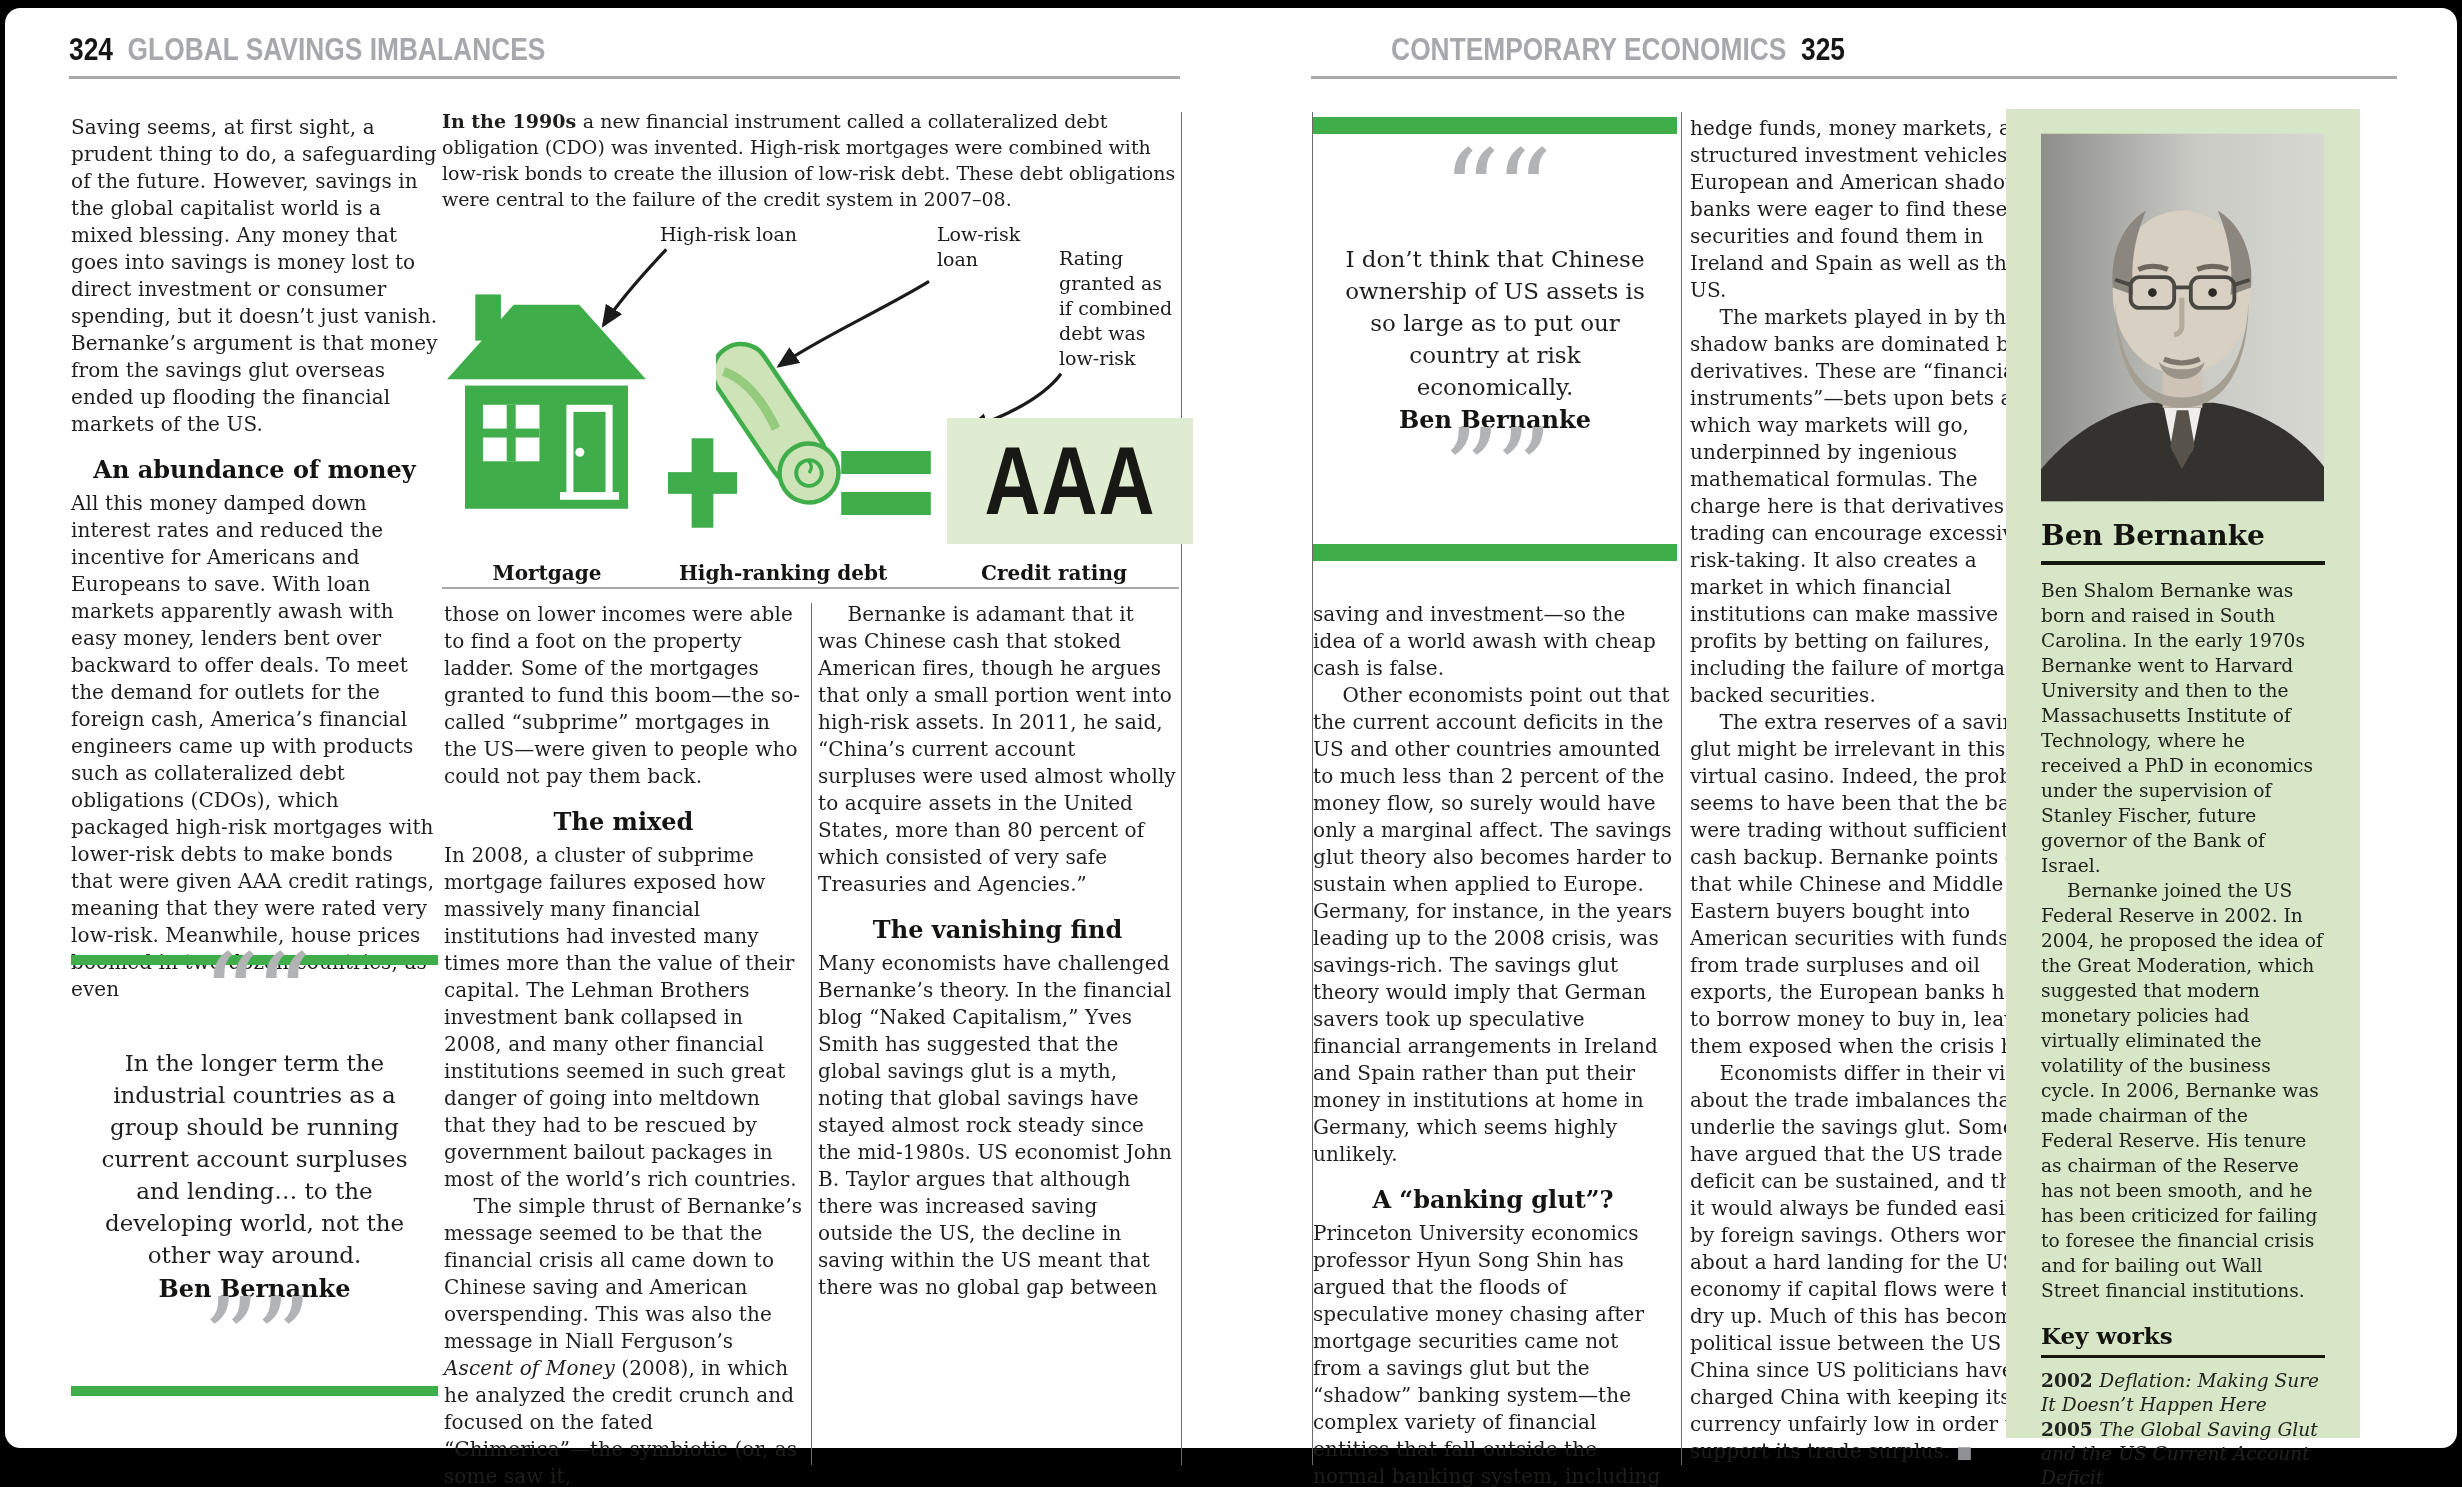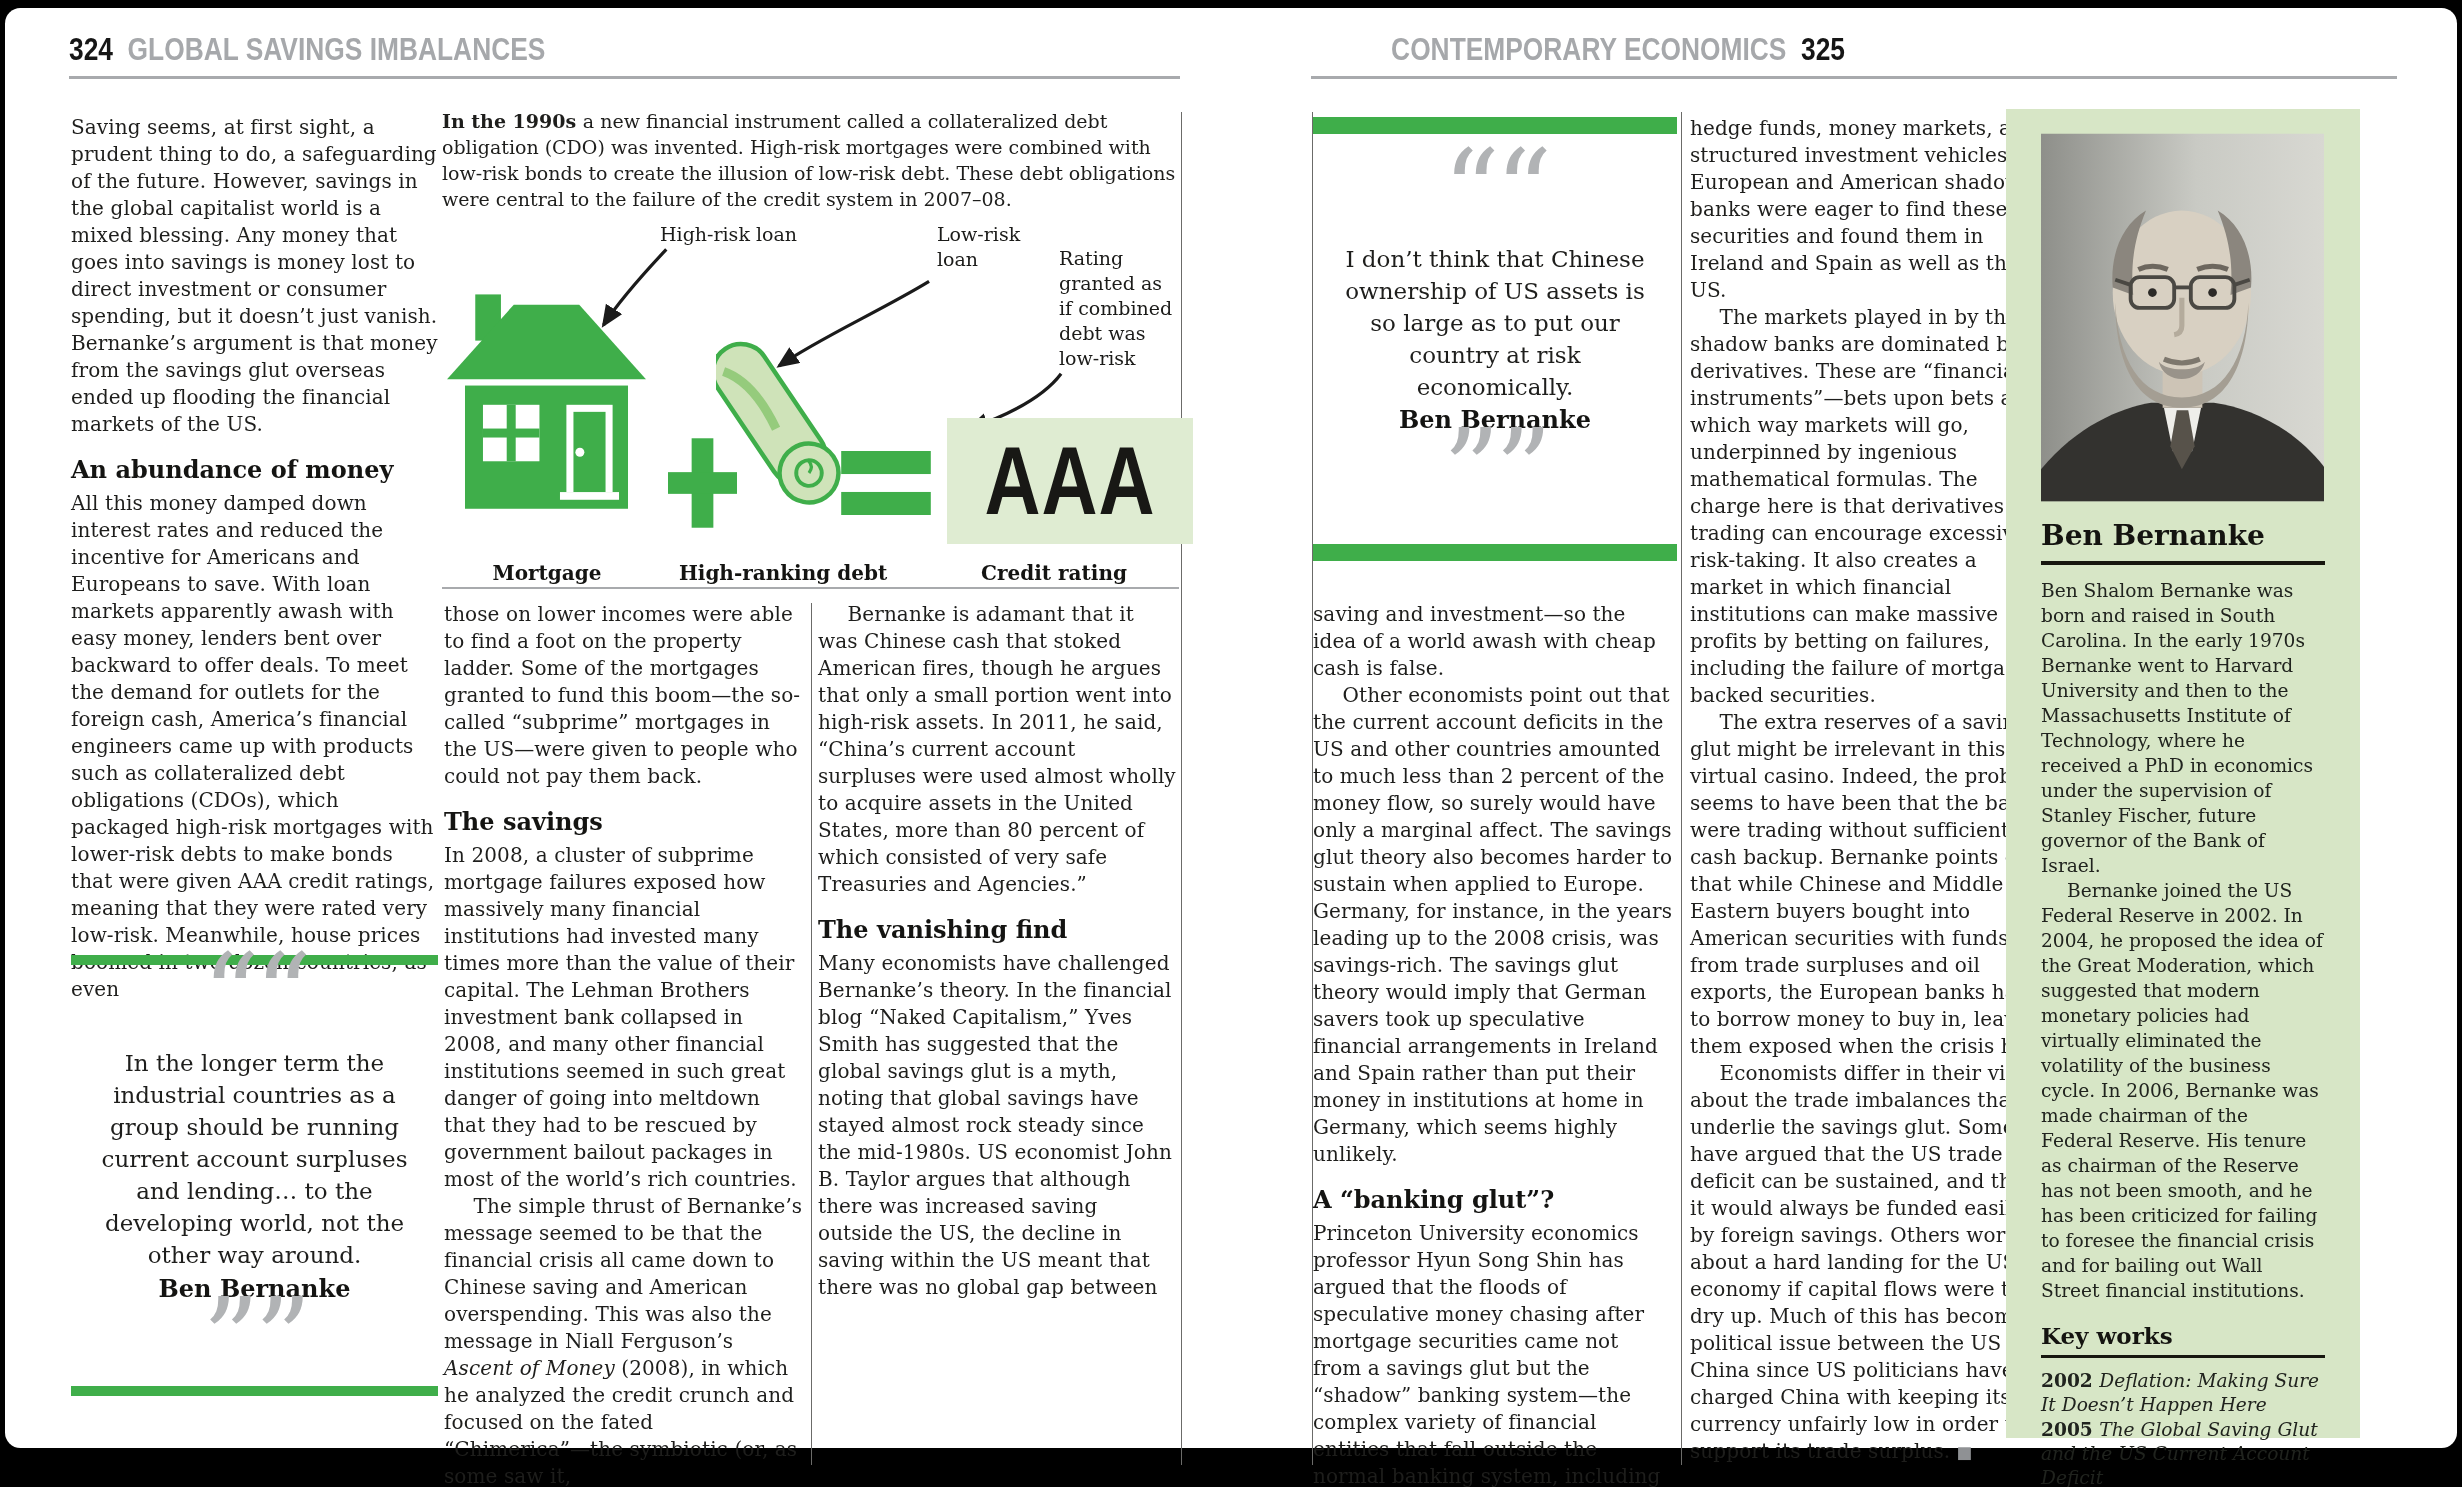--- a/index.html
+++ b/index.html
@@ -11,21 +11,21 @@
   .hdr-inner{display:inline-block;transform:scaleX(.85);transform-origin:0 50%;}
   .hdr-inner-r{display:inline-block;transform:scaleX(.85);transform-origin:100% 50%;}
   .pgnum{color:#161616;}
   .hdr-title{color:#a6a8ab;}
   .hrule{background:#a8aaad;height:2.6px;}
   .vrule{background:#5a5a58;width:1.3px;}
   
   .col{position:absolute;}
   .body-p{margin:0;font-size:20px;line-height:27px;color:#1e1e1c;letter-spacing:0.1px;}
   .body-p.indent{text-indent:29.5px;}
-  .col-h{margin:16.7px 0 6.4px 0;font-size:24px;font-weight:bold;color:#141412;}
+  .col-h{margin:16.7px 0 6.4px 0;font-size:24px;font-weight:bold;color:#141412;text-align:center;}
   .col > .col-h:first-child{margin-top:0;}
   .seg-b{font-weight:bold;}
   .seg-i{font-style:italic;}
   .seg-dim{color:#8f9194;font-size:16.7px;}
   
   .infobox .body-p{font-size:19px;line-height:26px;letter-spacing:0;}
   
   .qwrap{display:flex;flex-direction:column;justify-content:space-between;}
   .qbar{height:16.7px;background:#3fae4a;}
   .qcontent{flex:1;display:flex;flex-direction:column;align-items:center;justify-content:center;text-align:center;}
@@ -147,21 +147,21 @@
 
     <div class="abs dcaption" style="left:105px;top:349px;">Mortgage</div>
     <div class="abs dcaption" style="left:321px;top:349px;margin-left:20px;">High-ranking debt</div>
     <div class="abs dcaption" style="left:612px;top:349px;">Credit rating</div>
   </div>
 
   <div class="abs hrule" style="left:442px;top:587px;width:737px;height:1.9px;"></div>
 
   <div class="col" style="left:444px;top:601px;width:359px;">
       <p class="body-p"><span>those on lower incomes were able to find a foot on the property ladder. Some of the mortgages granted to fund this boom—the so-called “subprime” mortgages in the US—were given to people who could not pay them back.</span></p>
-      <div class="col-h">The savings</div>
+      <div class="col-h">The mixed</div>
       <p class="body-p"><span>In 2008, a cluster of subprime mortgage failures exposed how massively many financial institutions had invested many times more than the value of their capital. The Lehman Brothers investment bank collapsed in 2008, and many other financial institutions seemed in such great danger of going into meltdown that they had to be rescued by government bailout packages in most of the world’s rich countries.</span></p>
       <p class="body-p indent"><span>The simple thrust of Bernanke’s message seemed to be that the financial crisis all came down to Chinese saving and American overspending. This was also the message in Niall Ferguson’s </span><span class="seg-i">Ascent of Money</span><span> (2008), in which he analyzed the credit crunch and focused on the fated “Chimerica”—the symbiotic (or, as some saw it,</span></p>
     </div>
   <div class="col" style="left:818px;top:601px;width:359px;">
       <p class="body-p indent"><span>Bernanke is adamant that it was Chinese cash that stoked American fires, though he argues that only a small portion went into high-risk assets. In 2011, he said, “China’s current account surpluses were used almost wholly to acquire assets in the United States, more than 80 percent of which consisted of very safe Treasuries and Agencies.”</span></p>
       <div class="col-h">The vanishing find</div>
       <p class="body-p"><span>Many economists have challenged Bernanke’s theory. In the financial blog “Naked Capitalism,” Yves Smith has suggested that the global savings glut is a myth, noting that global savings have stayed almost rock steady since the mid-1980s. US economist John B. Taylor argues that although there was increased saving outside the US, the decline in saving within the US meant that there was no global gap between</span></p>
     </div>
 
   <div class="abs qwrap" style="left:1313px;top:117px;width:364px;height:444px;">

